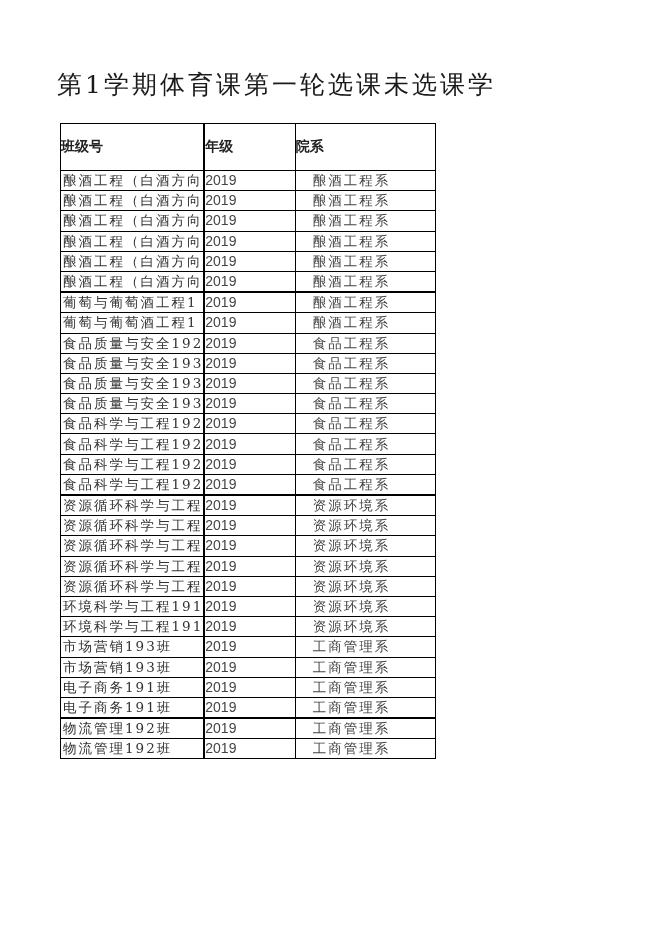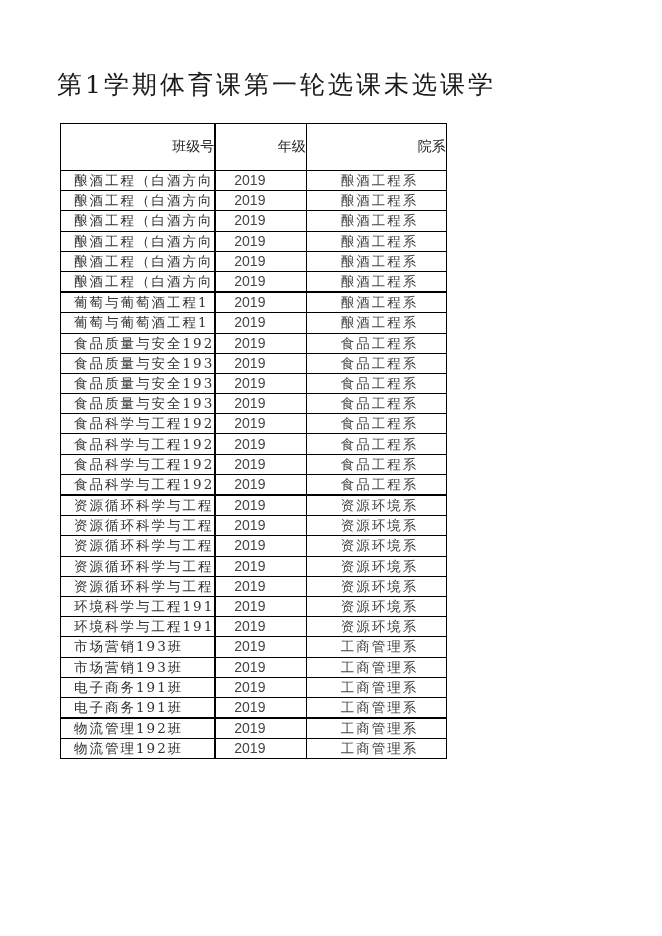--- a/index.html
+++ b/index.html
@@ -3,26 +3,26 @@
   <meta charset="utf-8">
   <style>
     html, body { margin: 0; padding: 0; background: #ffffff; }
     body { width: 662px; height: 936px; position: relative; overflow: hidden;
            font-family: "DejaVu Serif", "Liberation Serif", serif; color: #222; }
     .title { position: absolute; left: 57px; top: 68px; font-size: 25px; letter-spacing: 3px;
              white-space: nowrap; color: #1a1a1a; font-family: "DejaVu Serif", serif; }
     table { position: absolute; left: 60px; top: 123px; border-collapse: collapse;
             table-layout: fixed; }
     th, td { border: 1px solid #000; padding: 0; overflow: hidden; white-space: nowrap; }
-    th { height: 46px; font-weight: normal; font-size: 14px; text-align: right;
+    th { height: 46px; font-weight: bold; font-size: 14px; text-align: left;
          font-family: "DejaVu Sans", sans-serif; border-top: 1.5px solid #000; }
     td { height: 19.2px; font-size: 13.5px; line-height: 19px; color: #333; }
-    td.c1 { padding-left: 13px; letter-spacing: 2px; }
-    td.c2 { padding-left: 18px; font-family: "Liberation Sans", sans-serif; font-size: 14px; color: #444; }
-    td.c3 { padding-left: 34px; letter-spacing: 2px; color: #444; }
+    td.c1 { padding-left: 2px; letter-spacing: 2px; }
+    td.c2 { padding-left: 0; font-family: "Liberation Sans", sans-serif; font-size: 14px; color: #444; }
+    td.c3 { padding-left: 17px; letter-spacing: 2px; color: #444; }
     col.k1 { width: 135px; } col.k2 { width: 91px; } col.k3 { width: 140px; }
     th.h1, td.c1 { border-right: 2px solid #000; }
     tr.thick td { border-top: 2px solid #000; }
     table { border-left: 1.5px solid #000; }
   </style>
 </head>
 <body>
 
 <div class="title">第1学期体育课第一轮选课未选课学</div>
 

